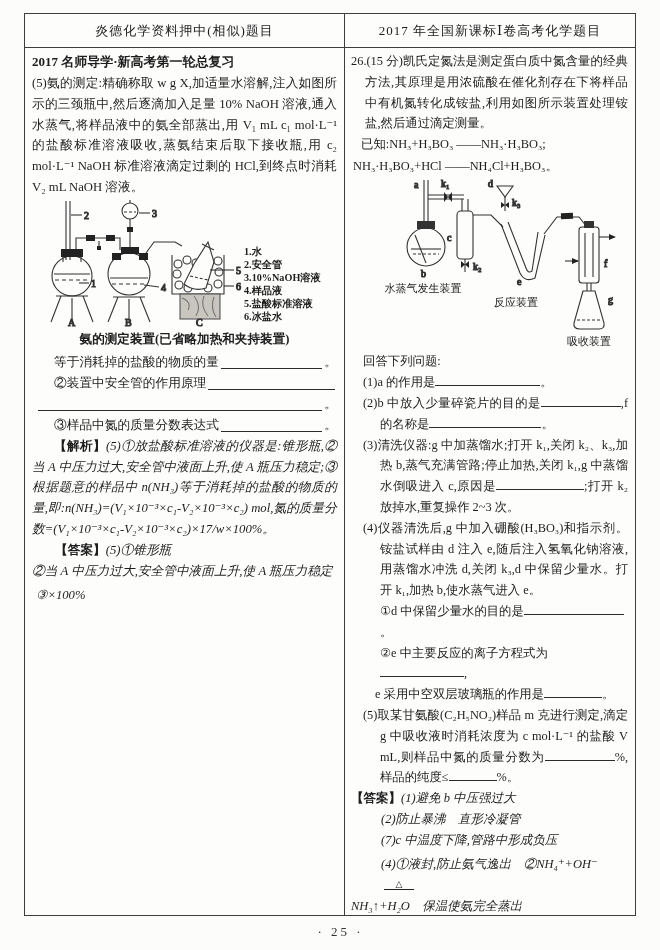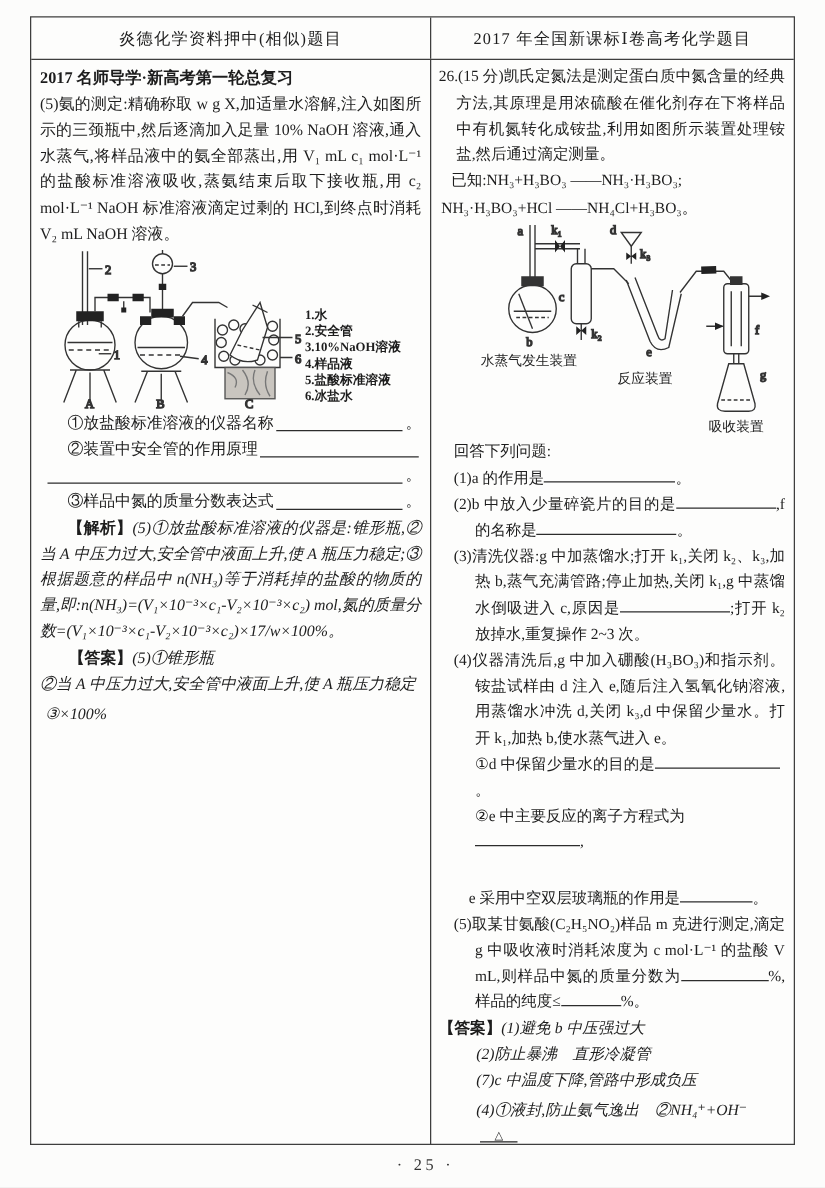--- a/index.html
+++ b/index.html
@@ -24,21 +24,21 @@
   .qflex .pre{white-space:nowrap;}
   .qflex .bl{flex:1;border-bottom:1px solid #2c2c2c;margin:0 2px 4px 2px;height:14px;}
   .bl-i{display:inline-block;border-bottom:1px solid #2c2c2c;height:13px;vertical-align:baseline;}
   .caption{font-weight:bold;text-align:center;font-size:12.6px;line-height:18px;margin:2px 0 4px;}
   .q26{font-size:12.4px;line-height:20.8px;text-align:justify;padding-left:14px;text-indent:-14px;}
   .known{font-size:12.4px;line-height:21.5px;padding-left:10px;}
   .known2{padding-left:2px;}
   .asktitle{font-size:12.4px;line-height:21px;margin-left:12px;}
   .rq{font-size:12.35px;line-height:20.8px;text-align:justify;margin-left:12px;padding-left:17px;text-indent:-17px;}
   .rsub{font-size:12.35px;line-height:20.8px;margin-left:29px;}
-  .rsub.e{margin-left:24px;margin-top:24px;}
+  .rsub.e{margin-left:24px;}
   .ra{font-style:italic;font-size:12.5px;line-height:21px;margin-left:30px;}
   .ra0{margin-left:0;}
   .frac{display:inline-block;vertical-align:middle;text-align:center;line-height:1.15;margin:0 5px;}
   .frac .fn{display:block;border-bottom:1.1px solid #222;padding:0 3px 1px;}
   .frac .fd{display:block;padding-top:1px;}
   .cond{display:inline-block;min-width:30px;border-bottom:1.2px solid #222;text-align:center;
         vertical-align:2px;margin:0 3px;}
   .cond .cd{display:block;font-size:9px;line-height:9px;font-style:normal;}
   .diag{position:relative;}
   .diag svg{display:block;}
@@ -152,23 +152,24 @@
             <g font-size="10.2" font-weight="bold" stroke="none" fill="#1d1d1d">
               <text x="212" y="57">1.水</text>
               <text x="212" y="70">2.安全管</text>
               <text x="212" y="83">3.10%NaOH溶液</text>
               <text x="212" y="96">4.样品液</text>
               <text x="212" y="109">5.盐酸标准溶液</text>
               <text x="212" y="122">6.冰盐水</text>
             </g>
           </svg>
         </div>
+        <p class="caption">氨的测定装置(已省略加热和夹持装置)</p>
 
         <div class="qflex">
-          <span class="pre">①放盐酸标准溶液的仪器名称</span>
+          <span class="pre">等于消耗掉的盐酸的物质的量</span>
           <span class="bl"></span>
           <span>。</span>
         </div>
         <div class="qflex">
           <span class="pre">②装置中安全管的作用原理</span>
           <span class="bl"></span>
         </div>
         <div class="qflex" style="padding-left:4px;">
           <span class="bl"></span>
           <span>。</span>

